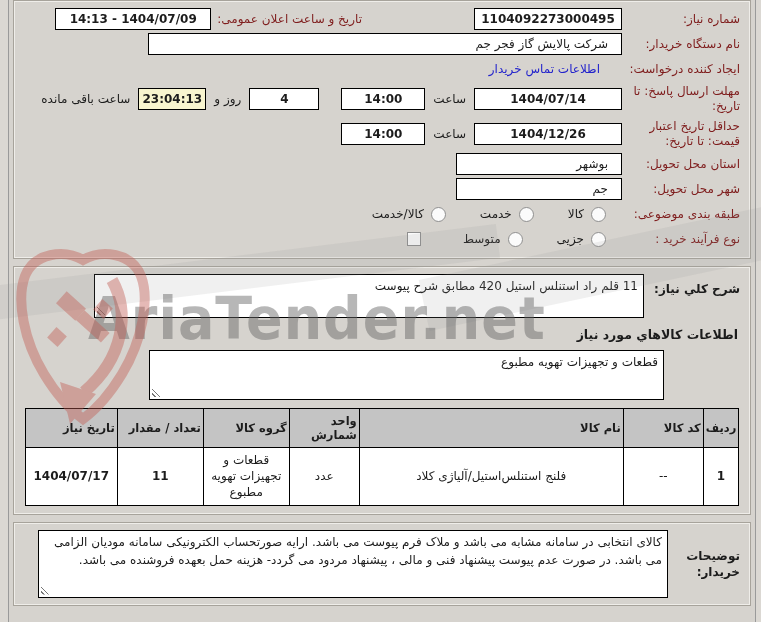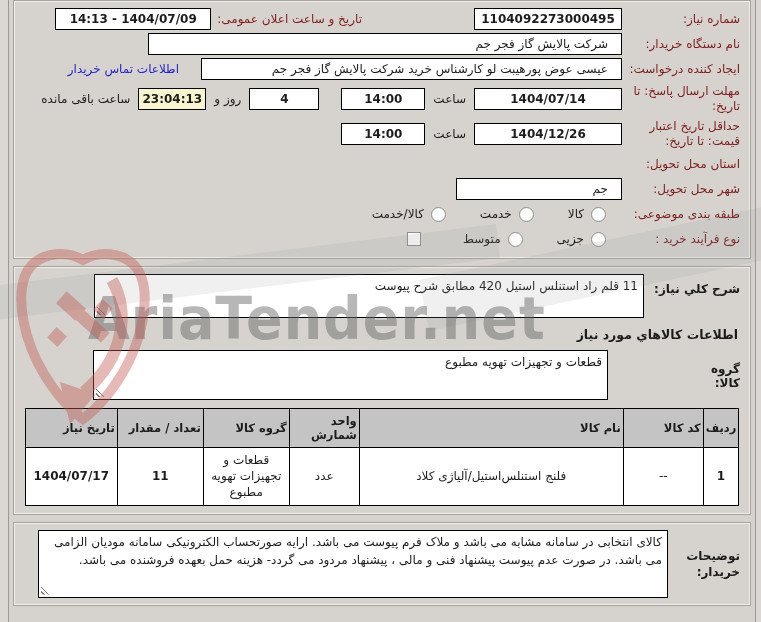--- a/index.html
+++ b/index.html
@@ -109,21 +109,20 @@
       <span class="vbox w150 gap6">1404/07/09 - 14:13</span>
     </div>
 
     <div class="frow">
       <span class="flabel">نام دستگاه خریدار:</span>
       <span class="vbox text w448">شرکت پالایش گاز فجر جم</span>
     </div>
 
     <div class="frow">
       <span class="flabel">ایجاد کننده درخواست:</span>
-      <span class="vbox text w395">عیسی عوض پورهیبت لو کارشناس خرید شرکت پالایش گاز فجر جم</span>
       <span class="link">اطلاعات تماس خریدار</span>
     </div>
 
     <div class="frow" style="min-height:34px;">
       <span class="flabel">مهلت ارسال پاسخ: تا تاریخ:</span>
       <span class="vbox w140">1404/07/14</span>
       <span class="hourlbl">ساعت</span>
       <span class="vbox w78">14:00</span>
       <span class="vbox w64" style="margin-right:22px;">4</span>
       <span class="hourlbl">روز و</span>
@@ -133,20 +132,21 @@
 
     <div class="frow" style="min-height:34px;">
       <span class="flabel">حداقل تاریخ اعتبار قیمت: تا تاریخ:</span>
       <span class="vbox w140">1404/12/26</span>
       <span class="hourlbl">ساعت</span>
       <span class="vbox w78">14:00</span>
     </div>
 
     <div class="frow">
       <span class="flabel">استان محل تحویل:</span>
+      <span class="vbox text w140b">بوشهر</span>
     </div>
 
     <div class="frow">
       <span class="flabel">شهر محل تحویل:</span>
       <span class="vbox text w140b">جم</span>
     </div>
 
     <div class="frow">
       <span class="flabel">طبقه بندی موضوعی:</span>
       <span class="radio first"></span>
@@ -171,21 +171,20 @@
   <div class="gbox">
 
     <div class="frow toprow">
       <span class="lbl-need" style="padding-top:8px;">شرح کلي نیاز:</span>
       <div class="ta ta-need">11 قلم راد استنلس استیل 420 مطابق شرح پیوست</div>
     </div>
 
     <div class="sec-head">اطلاعات کالاهاي مورد نیاز</div>
 
     <div class="frow toprow" style="margin-top:8px;">
-      <span class="lbl-group" style="padding-top:12px;">گروه کالا:</span>
       <div class="ta ta-group">قطعات و تجهیزات تهویه مطبوع</div>
     </div>
 
     <table class="goods">
       <colgroup>
         <col class="c-row">
           <col class="c-code">
           <col class="c-name">
           <col class="c-unit">
         <col class="c-grp">

